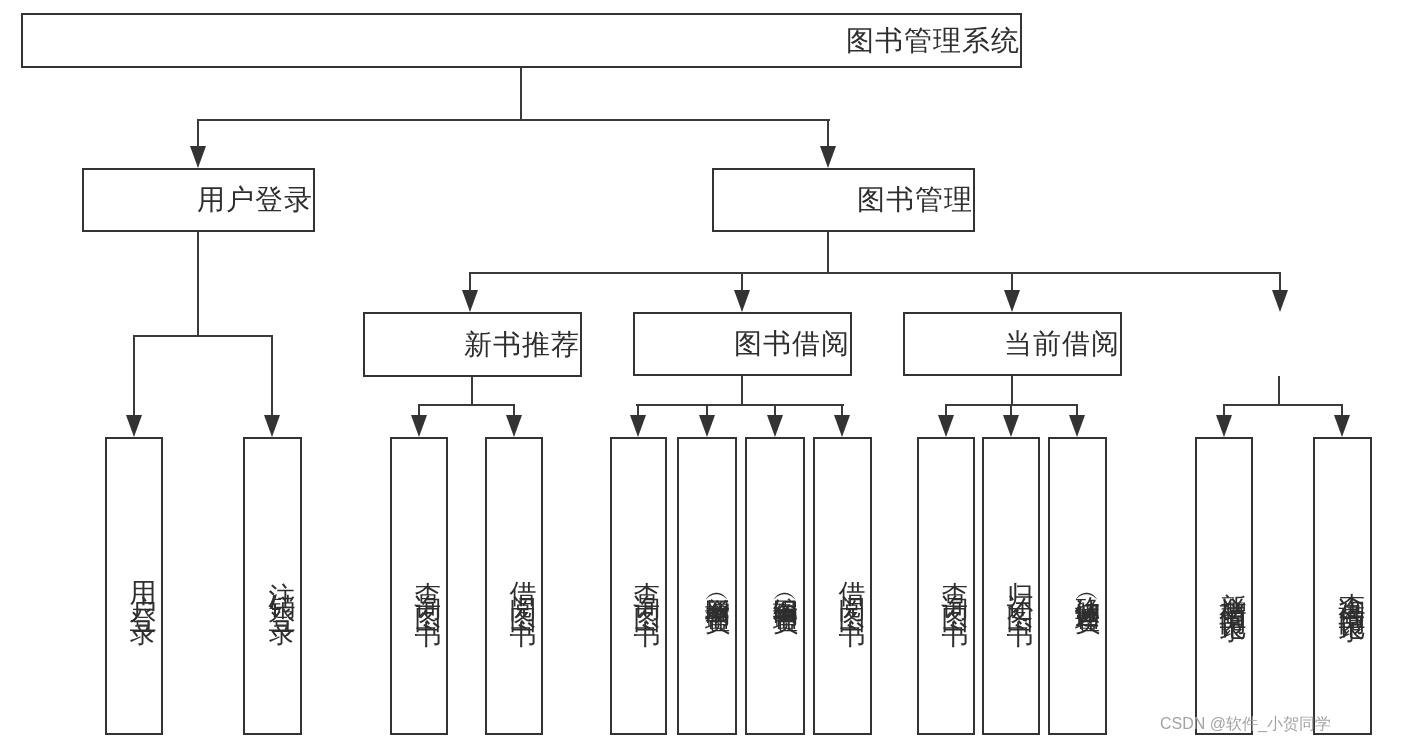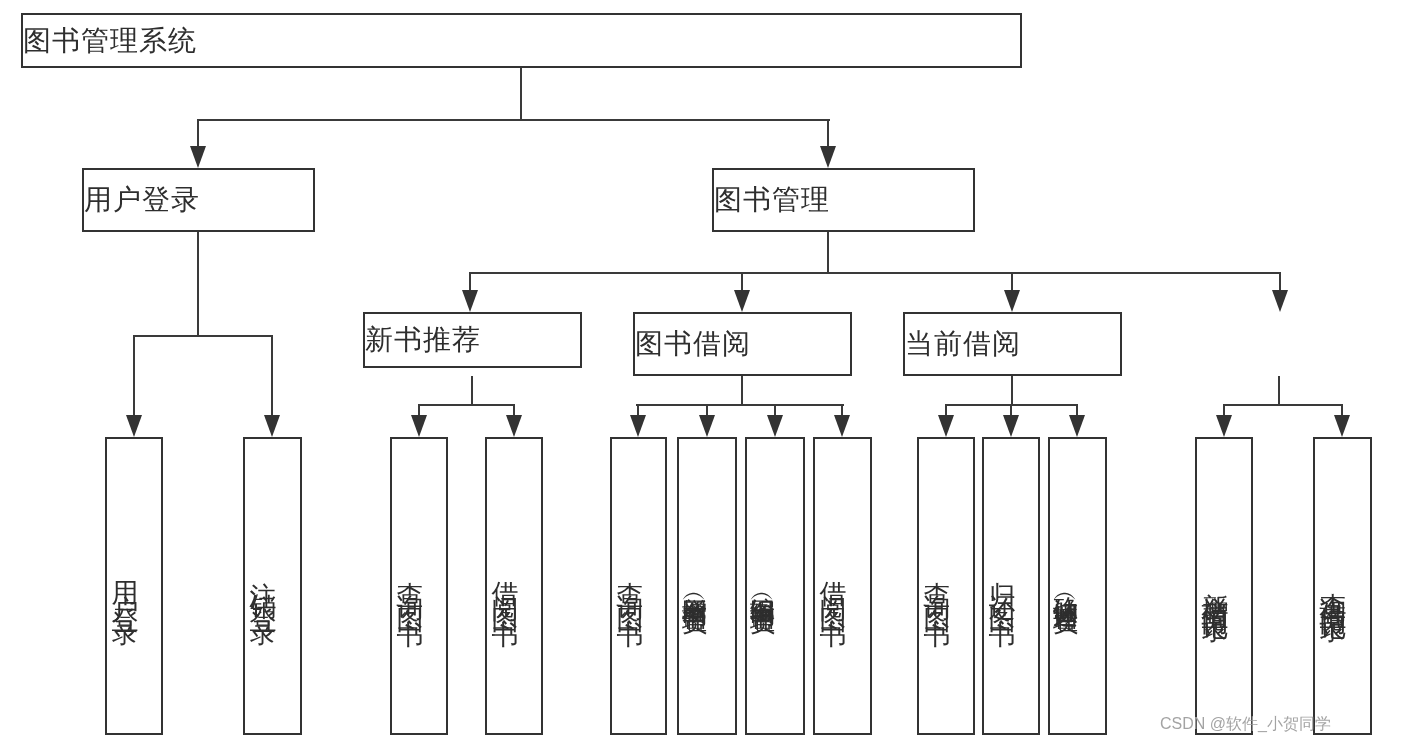--- a/index.html
+++ b/index.html
@@ -3,21 +3,21 @@
 <meta charset="utf-8">
 <style>
   html,body { margin:0; padding:0; background:#ffffff; }
   #canvas {
     position:relative; width:1405px; height:747px; background:#ffffff;
     font-family:"Liberation Sans","DejaVu Sans",sans-serif; color:#2e2e2e;
     overflow:hidden;
   }
   .box {
     position:absolute; box-sizing:border-box; background:#ffffff;
-    border:2px solid #333333; display:flex; align-items:center; justify-content:flex-start;
+    border:2px solid #333333; display:flex; align-items:center; justify-content:flex-end;
     z-index:2;
   }
   .hlabel { font-size:28px; color:#2e2e2e; letter-spacing:1px; white-space:nowrap; }
   .vlabel {
     writing-mode:vertical-rl; font-size:27px; color:#2e2e2e; white-space:nowrap;
   }
   .ls-wide  { letter-spacing:13px; }
   .ls-mid   { letter-spacing:5px;  }
   .ls-tight { letter-spacing:2px; font-size:25px; }
   .line { position:absolute; background:#3a3a3a; z-index:1; }
@@ -65,21 +65,21 @@
   <div class="line" style="left:469px; top:272px;  width:812px; height:2px;"></div>
   <div class="line" style="left:469px;  top:272px; width:2px; height:20px;"></div>
   <div class="line" style="left:741px;  top:272px; width:2px; height:20px;"></div>
   <div class="line" style="left:1011px; top:272px; width:2px; height:20px;"></div>
   <div class="line" style="left:1279px; top:272px; width:2px; height:20px;"></div>
   <div class="arrow" style="left:462px;  top:290px;"></div>
   <div class="arrow" style="left:734px;  top:290px;"></div>
   <div class="arrow" style="left:1004px; top:290px;"></div>
   <div class="arrow" style="left:1272px; top:290px;"></div>
 
-  <div class="box" style="left:363px; top:312px; width:219px; height:56px;">
+  <div class="box" style="left:363px; top:312px; width:219px; height:65px;">
     <span class="hlabel">新书推荐</span>
   </div>
   <div class="box" style="left:633px; top:312px; width:219px; height:64px;">
     <span class="hlabel">图书借阅</span>
   </div>
   <div class="box" style="left:903px; top:312px; width:219px; height:64px;">
     <span class="hlabel">当前借阅</span>
   </div>
 
   <div class="line" style="left:471px;  top:376px; width:2px; height:30px;"></div>

